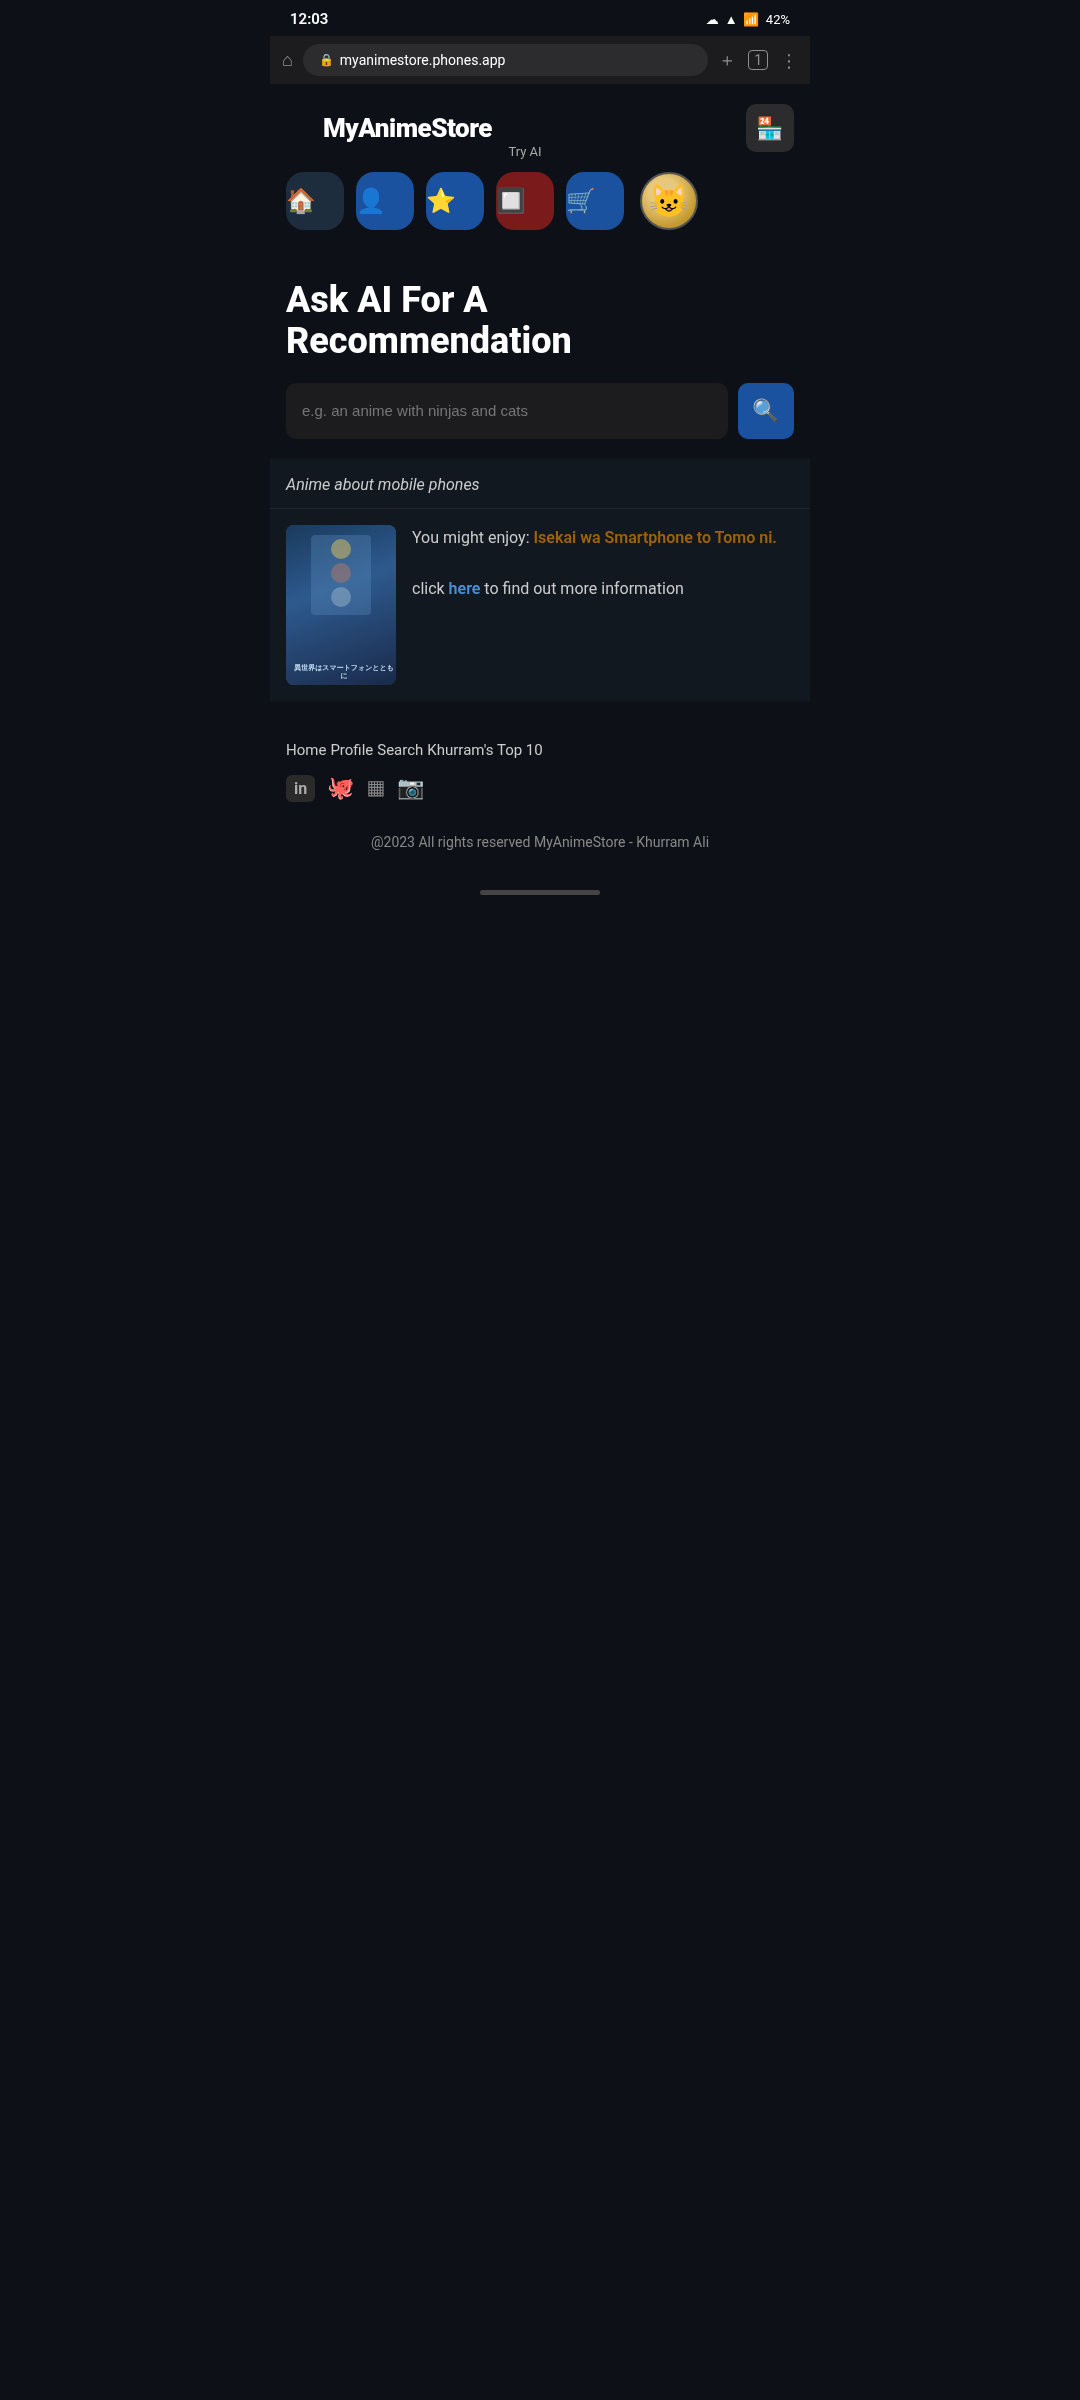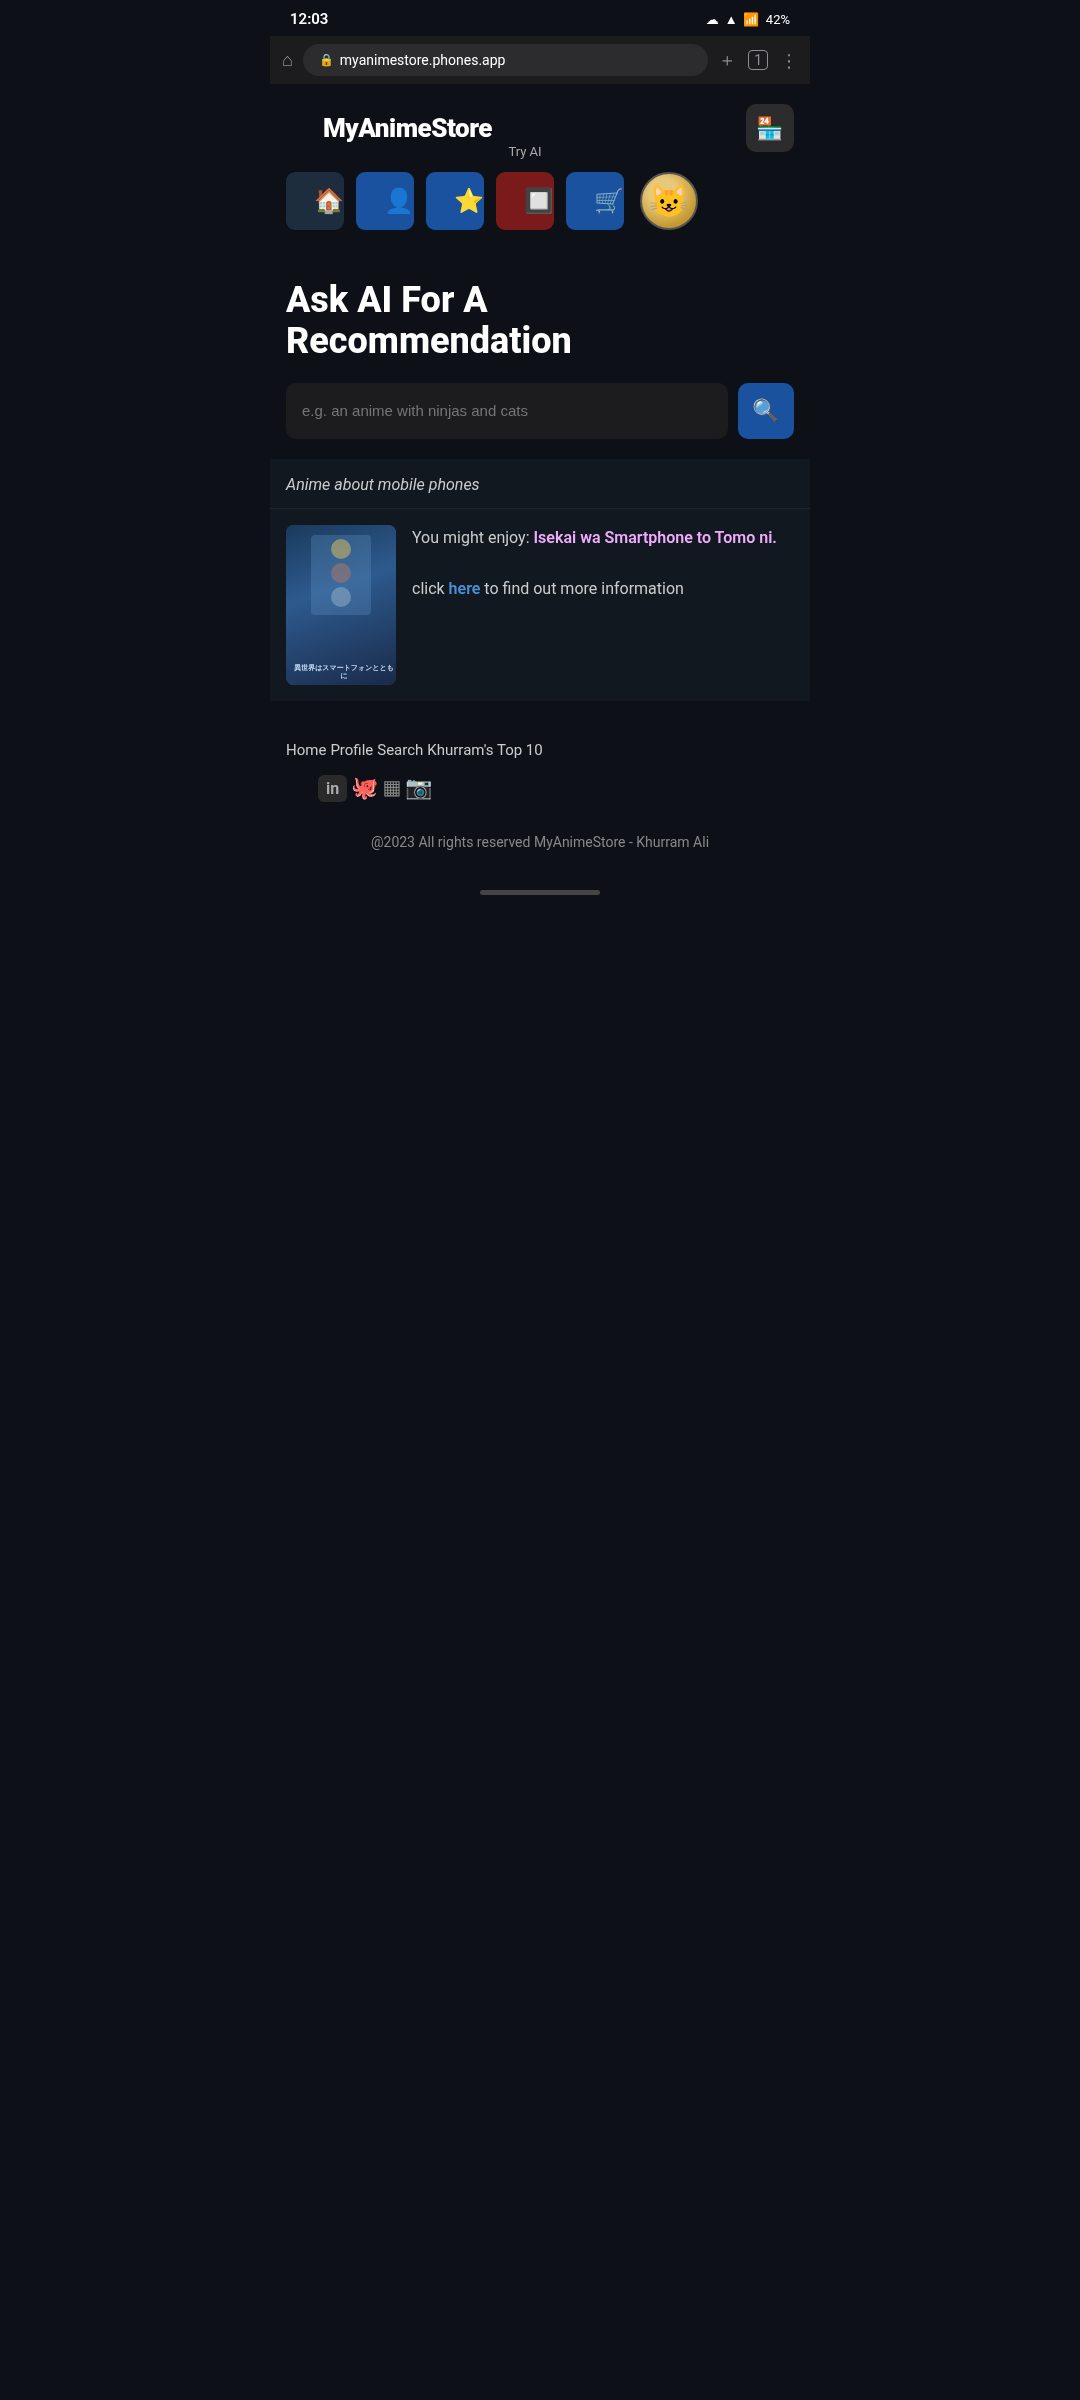--- a/index.html
+++ b/index.html
@@ -121,24 +121,24 @@
       display: flex;
       align-items: flex-end;
       gap: 12px;
       padding: 10px 16px 20px;
       position: relative;
     }
 
     .nav-item {
       width: 58px;
       height: 58px;
-      border-radius: 9px;
-      display: flex;
-      align-items: center;
-      justify-content: flex-end;
+      border-radius: 18px;
+      display: flex;
+      align-items: center;
+      justify-content: flex-start;
       font-size: 24px;
       cursor: pointer;
       position: relative;
     }
 
     .nav-item.home-btn {
       background: #1e2d3d;
     }
 
     .nav-item.profile-btn {
@@ -274,21 +274,21 @@
     }
 
     .result-text {
       flex: 1;
       font-size: 16px;
       line-height: 1.6;
       color: #cccccc;
     }
 
     .result-text .anime-title {
-      color: #f0abfc;
+      color: #a16207;
       font-weight: 600;
     }
 
     .result-text .here-link {
       color: #4a90d9;
       font-weight: 600;
     }
 
     
     .site-footer {
@@ -304,23 +304,22 @@
 
     .footer-nav-item {
       color: #cccccc;
       font-size: 15px;
       cursor: pointer;
       text-decoration: none;
     }
 
     .footer-icons {
       display: flex;
-      gap: 4px;
+      gap: 12px;
       margin-bottom: 30px;
-      margin-left: 32px;
     }
 
     .footer-icon {
       font-size: 22px;
       color: #888;
       cursor: pointer;
     }
 
     .footer-copyright {
       font-size: 14px;

